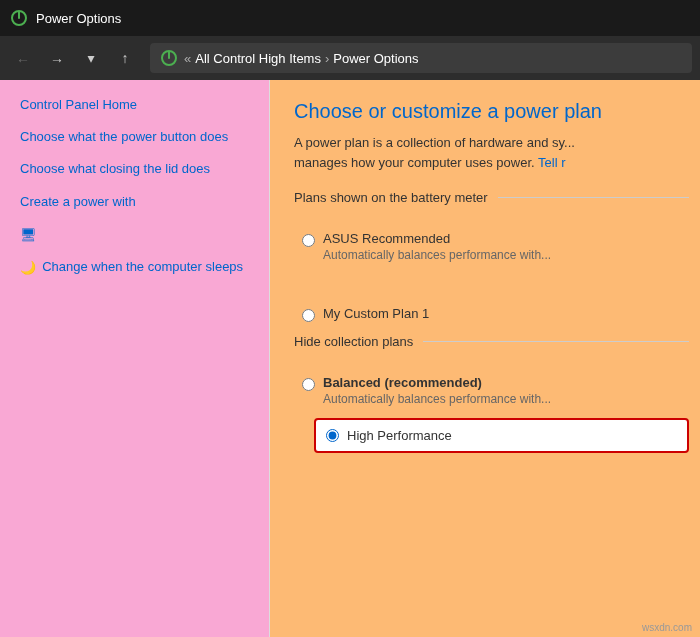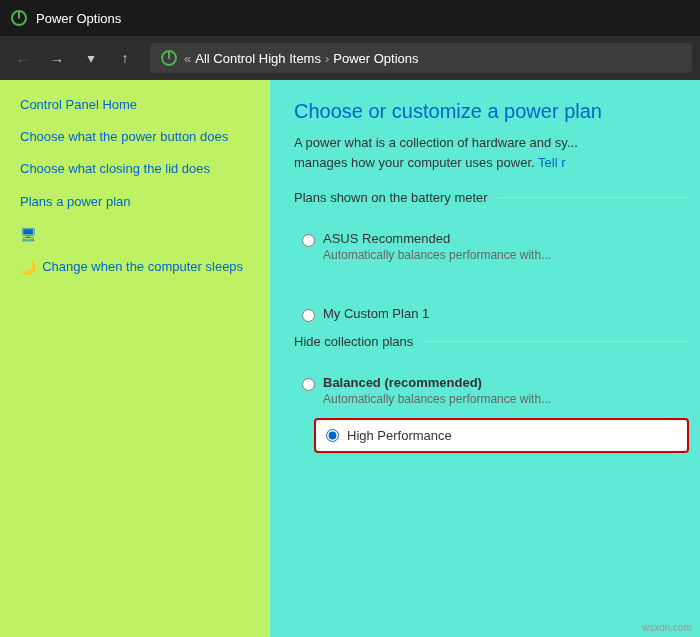--- a/index.html
+++ b/index.html
@@ -77,21 +77,21 @@
 
     
     .main {
       display: flex;
       height: calc(637px - 36px - 44px);
     }
 
     
     .sidebar {
       width: 270px;
-      background: #bef264;
+      background: #f9a8d4;
       padding: 16px 0 16px 20px;
       flex-shrink: 0;
       border-right: 1px solid #ddd;
     }
     .sidebar-item {
       color: #0066cc;
       font-size: 13px;
       cursor: pointer;
       margin-bottom: 14px;
       line-height: 1.4;
@@ -100,21 +100,21 @@
       gap: 6px;
     }
     .sidebar-item-icon {
       margin-top: 1px;
       flex-shrink: 0;
     }
 
     
     .content {
       flex: 1;
-      background: #5eead4;
+      background: #fdba74;
       padding: 20px 11px 20px 24px;
       overflow: hidden;
     }
     .content-title {
       color: #0066cc;
       font-size: 20px;
       font-weight: normal;
       margin-bottom: 10px;
     }
     .content-desc {
@@ -249,35 +249,35 @@
     <div class="sidebar-item">
       <span>Control Panel Home</span>
     </div>
     <div class="sidebar-item">
       <span>Choose what the power button does</span>
     </div>
     <div class="sidebar-item">
       <span>Choose what closing the lid does</span>
     </div>
     <div class="sidebar-item">
-      <span>Plans a power plan</span>
+      <span>Create a power with</span>
     </div>
     <div class="sidebar-item">
       <span class="sidebar-item-icon">🖥</span>
     </div>
     <div class="sidebar-item">
       <span class="sidebar-item-icon">🌙</span>
       <span>Change when the computer sleeps</span>
     </div>
   </div>
 
   <div class="content">
     <div class="content-title">Choose or customize a power plan</div>
     <div class="content-desc">
-      <span>A power what is a collection of hardware and sy...</span><br>
+      <span>A power plan is a collection of hardware and sy...</span><br>
       <span>manages how your computer uses power. </span>
       <a href="#">Tell r</a>
     </div>
 
     <div class="section-label">Plans shown on the battery meter</div>
 
     <div class="plan-group">
       <div class="plan-option">
         <input type="radio" name="battery-plan" style="">
         <div class="plan-option-content">

